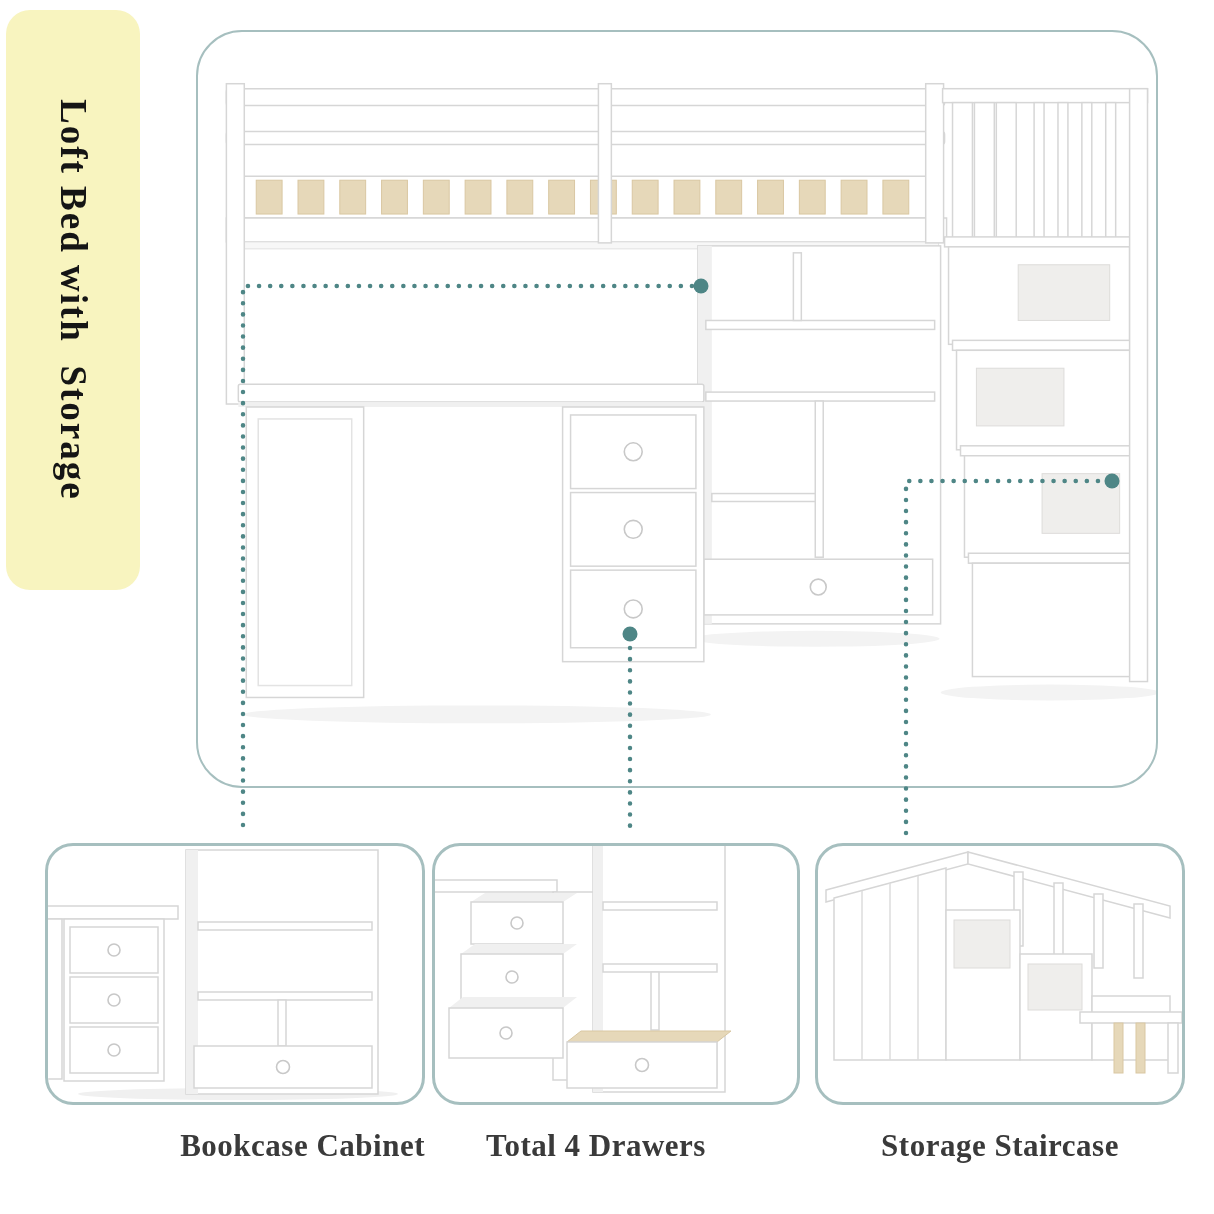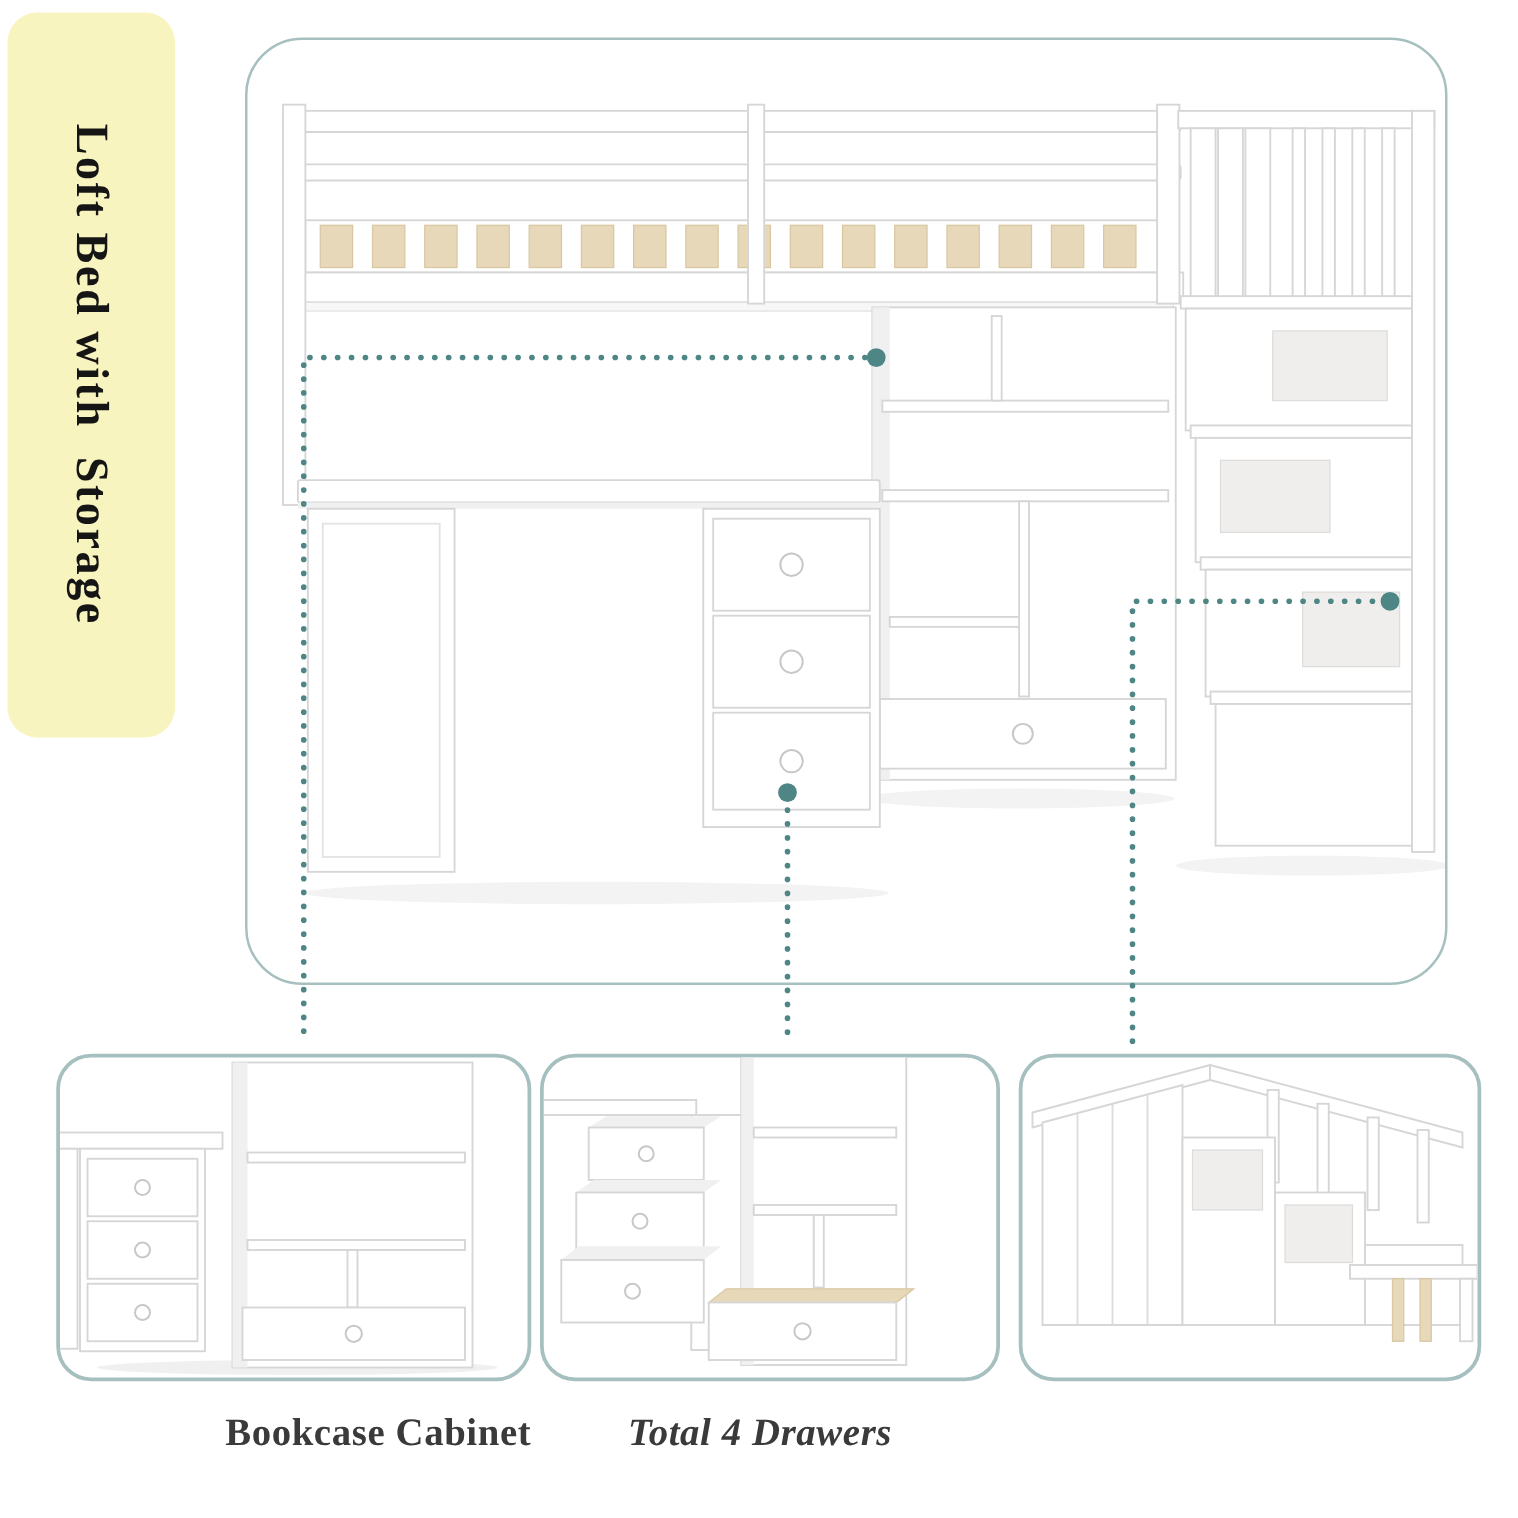--- a/index.html
+++ b/index.html
@@ -12,21 +12,21 @@
   .banner-text{writing-mode:vertical-rl;white-space:pre;font-size:37px;font-weight:700;color:#151515;letter-spacing:2px;}
   .main-panel{position:absolute;left:196px;top:30px;width:962px;height:758px;border:2.5px solid var(--panel-border);border-radius:46px;box-sizing:border-box;background:#fff;}
   .main-panel svg{width:100%;height:100%;display:block;}
   .feature-panel{position:absolute;top:843px;height:262px;border:3px solid var(--panel-border);border-radius:28px;box-sizing:border-box;background:#fff;overflow:hidden;}
   .feature-panel svg{width:100%;height:100%;display:block;}
   #fp-0{left:45px;width:380px;}
   #fp-1{left:432px;width:368px;}
   #fp-2{left:815px;width:370px;}
   .feature-label{position:absolute;top:1128px;font-size:31px;font-weight:700;color:var(--label-text);text-align:center;letter-spacing:.5px;}
   #fl-0{left:45px;width:380px;text-align:right;}
-  #fl-1{left:424px;width:368px;font-style:italic;}
+  #fl-1{left:412px;width:368px;}
   #fl-2{left:815px;width:370px;}
   .overlay{position:absolute;left:0;top:0;pointer-events:none;}
   .f{fill:#ffffff;stroke:var(--furniture-stroke);stroke-width:1.5;}
   .f2{fill:#f7f7f7;stroke:#e0e0e0;stroke-width:1;}
   .slat{fill:var(--wood);stroke:#d9c7a2;stroke-width:1;}
   .recess{fill:var(--recess);stroke:#dddcda;stroke-width:1;}
   .shade{fill:#f0f0f0;stroke:none;}
   .knob{fill:#ffffff;stroke:#c8c8c8;stroke-width:1.6;}
   .dotline{fill:none;stroke:var(--callout);stroke-width:4.5;stroke-dasharray:0.1 11;stroke-linecap:round;}
   .dot{fill:var(--callout);}
@@ -197,20 +197,21 @@
       <rect class="f" x="274" y="150" width="78" height="64"></rect>
       <rect class="f" x="262" y="166" width="102" height="11"></rect>
       <rect class="slat" x="296" y="177" width="9" height="50"></rect>
       <rect class="slat" x="318" y="177" width="9" height="50"></rect>
       <rect class="f" x="350" y="177" width="10" height="50"></rect>
     </svg>
   </div>
 
   <div class="feature-label" id="fl-0">Bookcase Cabinet</div>
   <div class="feature-label" id="fl-1">Total 4 Drawers</div>
+  <div class="feature-label" id="fl-2">Storage Staircase</div>
 
   <svg class="overlay" width="1214" height="1214" viewBox="0 0 1214 1214">
     <path class="dotline" d="M 692 286 L 243 286 L 243 836"></path>
     <circle class="dot" cx="701" cy="286" r="7.5"></circle>
     <path class="dotline" d="M 630 648 L 630 836"></path>
     <circle class="dot" cx="630" cy="634" r="7.5"></circle>
     <path class="dotline" d="M 1098 481 L 906 481 L 906 836"></path>
     <circle class="dot" cx="1112" cy="481" r="7.5"></circle>
   </svg>
 

